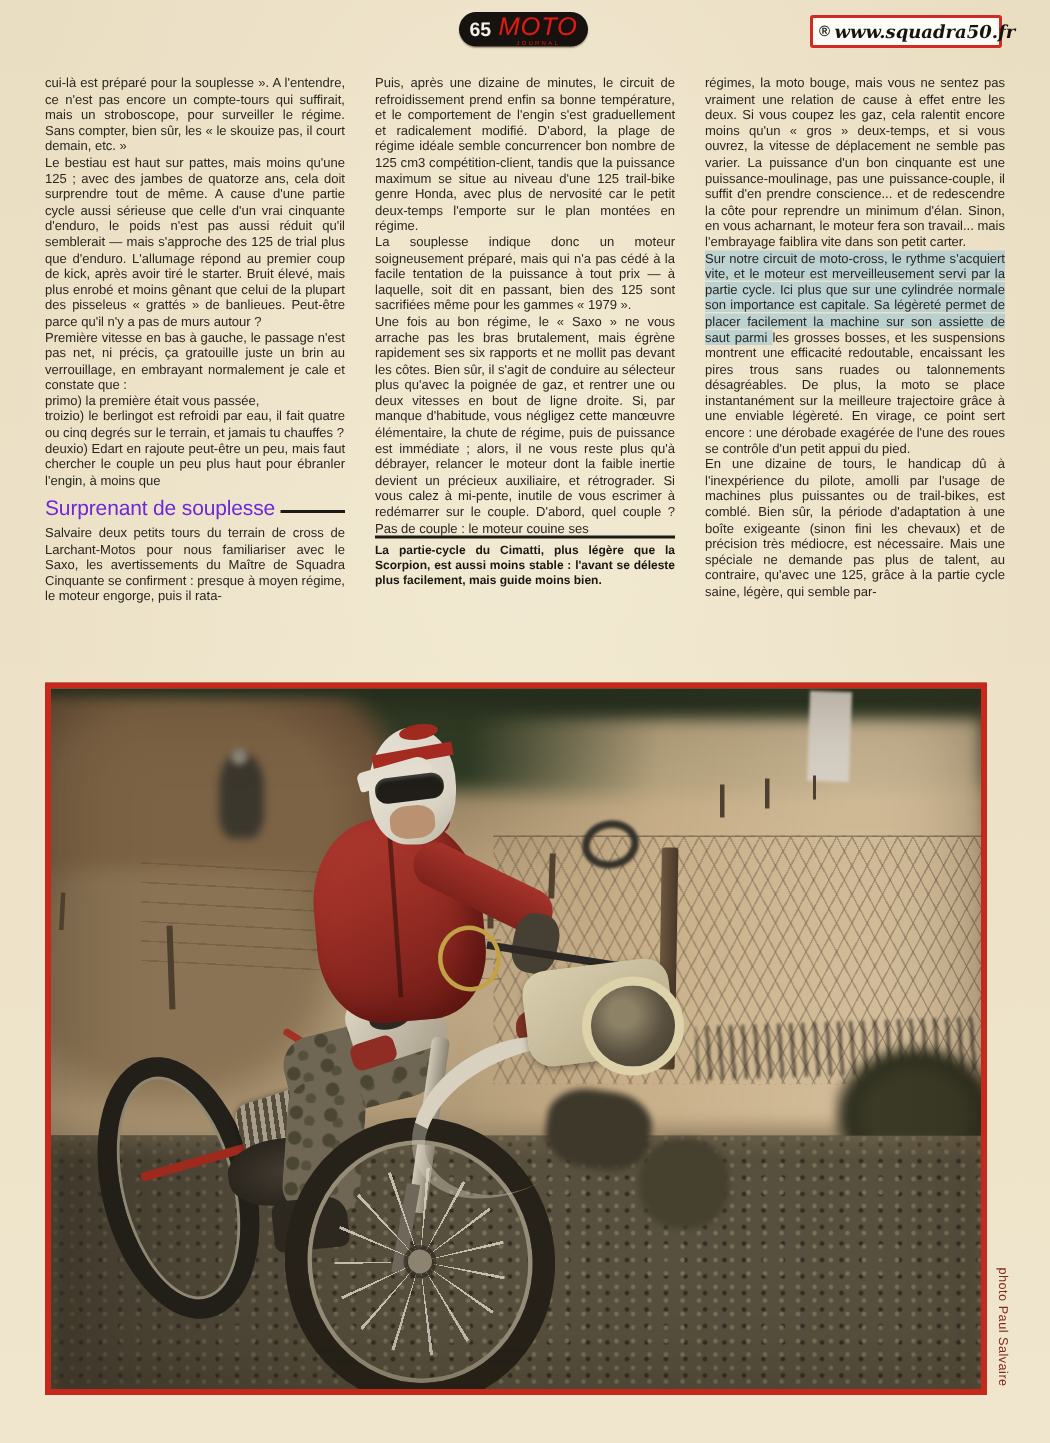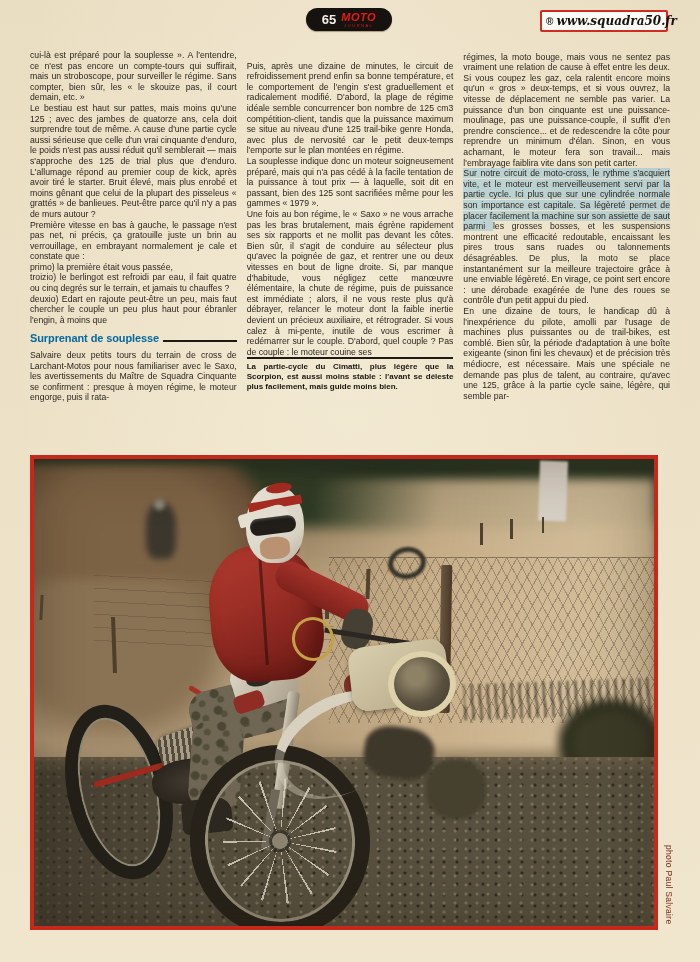--- a/index.html
+++ b/index.html
@@ -14,39 +14,39 @@
 
   
   .logo-pill{
     position:absolute;left:306px;top:8px;width:86px;height:23px;
     background:#161210;border-radius:12px;
     display:flex;align-items:center;justify-content:center;gap:5px;
     box-shadow:0 1px 1px rgba(60,40,10,.4);
   }
   .pgnum{color:#f4efe6;font-weight:bold;font-size:13px;}
   .moto-wrap{display:flex;flex-direction:column;align-items:center;line-height:1;}
-  .moto{color:#d81f14;font-weight:bold;font-style:italic;font-size:11px;letter-spacing:.5px;text-shadow:0 0 1px #5a0a05;}
+  .moto{color:#d81f14;font-weight:normal;font-style:italic;font-size:17px;letter-spacing:.5px;text-shadow:0 0 1px #5a0a05;}
   .journal{color:#d81f14;font-size:4px;letter-spacing:1.5px;margin-top:1px;}
   .watermark{
     position:absolute;left:540px;top:10px;width:128px;height:22px;
     background:#fdfbf6;border:2px solid #cf2b22;border-radius:2px;
     display:flex;align-items:center;gap:3px;padding:0 4px;box-sizing:border-box;
   }
   .reg-icon{font-size:10px;font-weight:bold;color:#1c1a16;}
   .wm-url{font-family:"DejaVu Serif",serif;font-style:italic;font-weight:bold;font-size:12px;color:#17140f;white-space:nowrap;}
 
   
   .columns{
     position:absolute;left:30px;top:50px;width:640px;
-    display:flex;gap:10px;align-items:center;
+    display:flex;gap:20px;
   }
   .col{flex:1;min-width:0;font-size:8.7px;line-height:10.6px;text-align:justify;}
   .col p{margin:0;}
   .heading-row{display:flex;align-items:flex-end;gap:4px;margin:8px 0 6px 0;}
-  .heading{font-weight:bold;font-size:11px;letter-spacing:-.1px;color:#0369a1;white-space:nowrap;}
+  .heading{font-weight:normal;font-size:14px;letter-spacing:-.1px;color:#6d28d9;white-space:nowrap;}
   .heading-rule{flex:1;border-bottom:2.5px solid #1d1a15;margin-bottom:2px;}
   .caption{
     font-weight:bold;font-size:8px;line-height:10px;margin-top:6px;
     border-top:2px solid #1d1a15;padding-top:3px;color:#191611;
   }
   .hl{background:rgba(126,188,220,.45);box-decoration-break:clone;margin-top:36px;-webkit-box-decoration-break:clone;}
 
   
   .photo{
     position:absolute;left:30px;top:455px;width:620px;height:467px;

